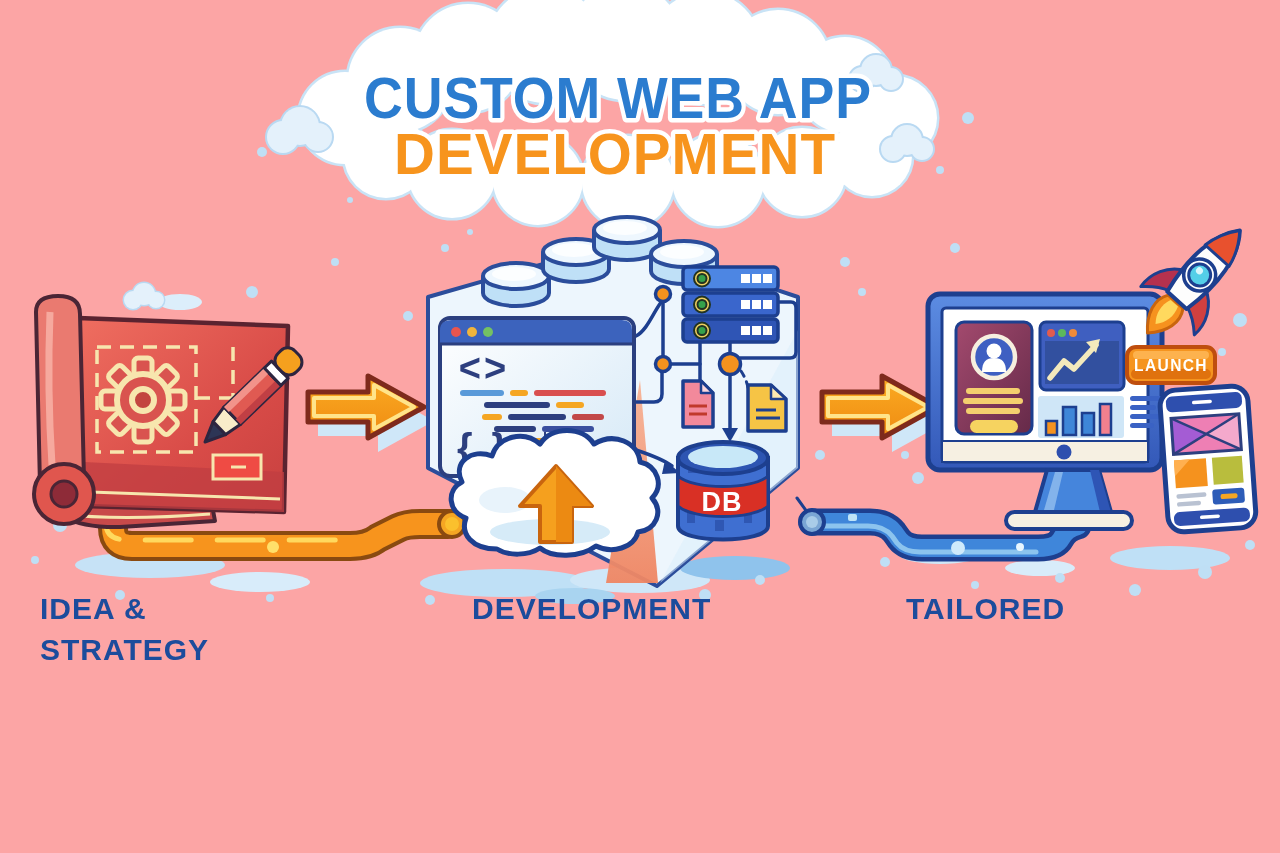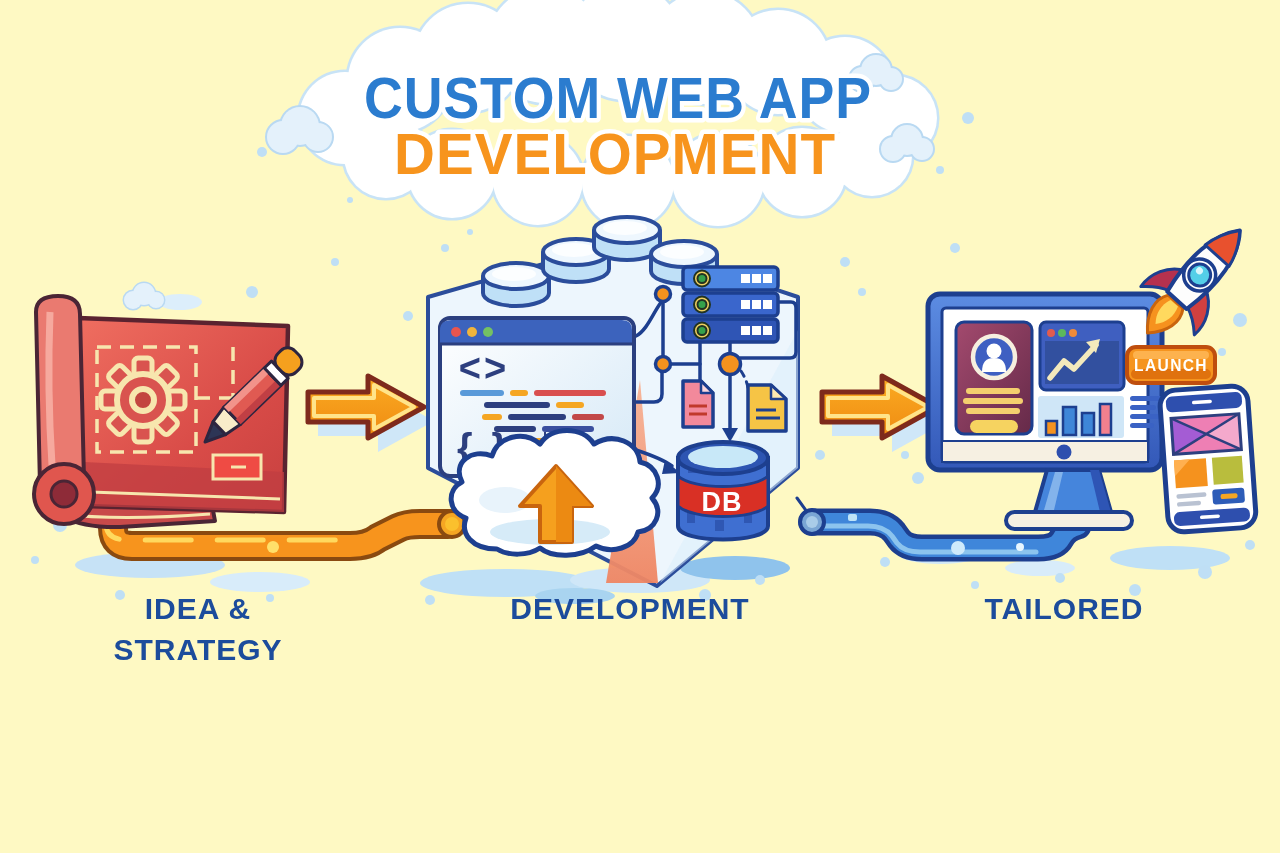--- a/index.html
+++ b/index.html
@@ -1,21 +1,21 @@
 <!DOCTYPE html>
 <html><head>
 <meta charset="utf-8">
 <style>
   html,body{margin:0;padding:0;background:#fff;}
-  #canvas{position:relative;width:1280px;height:853px;background:#fef9c3;overflow:hidden;
+  #canvas{position:relative;width:1280px;height:853px;background:#fca5a5;overflow:hidden;
           font-family:"Liberation Sans",sans-serif;}
   svg.art{position:absolute;left:0;top:0;}
   svg text{font-family:"Liberation Sans",sans-serif;font-weight:bold;}
   .ttl{stroke:#ffffff;stroke-width:9px;paint-order:stroke;stroke-linejoin:round;letter-spacing:1px;}
-  .stage-label{position:absolute;width:316px;text-align:center;color:#1c4c9c;font-weight:bold;
+  .stage-label{position:absolute;width:316px;text-align:left;color:#1c4c9c;font-weight:bold;
                font-size:30px;line-height:41px;letter-spacing:1px;}
   .lbl1{left:40px;top:588px;}
   .lbl2{left:472px;top:588px;}
   .lbl3{left:906px;top:588px;}
 </style>
 </head>
 <body>
 
 <div id="canvas">
 

